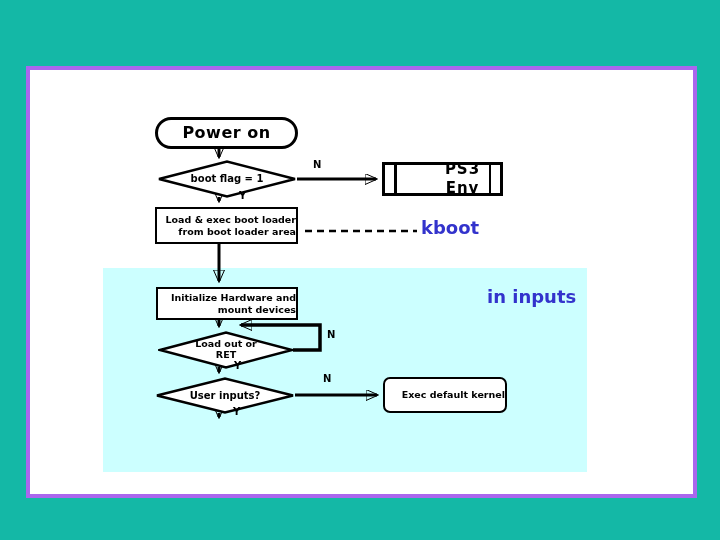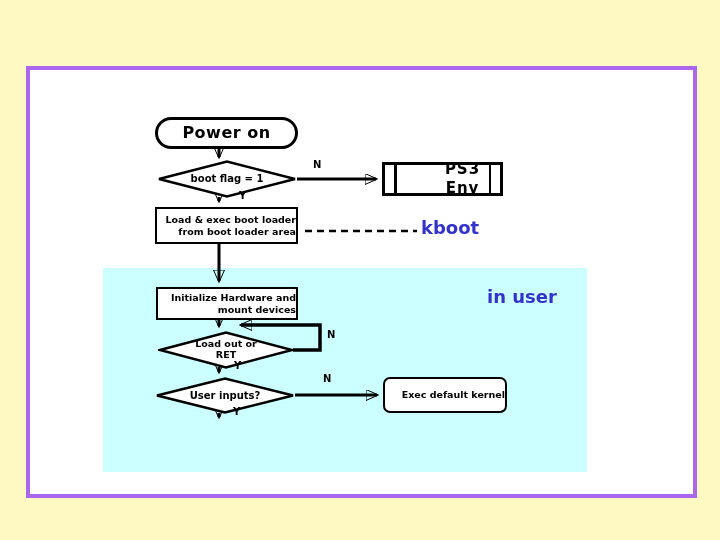--- a/index.html
+++ b/index.html
@@ -1,17 +1,17 @@
 <!DOCTYPE html>
 <html style="--border: #AA66EE; --region-bg: #CCFFFF; --label-blue: #3333CC; --line: #000000;"><head>
 <meta charset="utf-8">
 <style>
   html,body{margin:0;padding:0;background:#fff;}
   .canvas{
-    position:relative;width:720px;height:540px;background:#fef9c3;overflow:hidden;
+    position:relative;width:720px;height:540px;background:#14b8a6;overflow:hidden;
     font-family:"DejaVu Sans","Liberation Sans",sans-serif;color:#000;
   }
   .frame{
     position:absolute;left:26px;top:66px;width:671px;height:432px;
     box-sizing:border-box;border:4px solid var(--border,#AA66EE);background:#fff;
   }
   .region{
     position:absolute;left:103px;top:268px;width:484px;height:204px;
     background:var(--region-bg,#CCFFFF);
   }
@@ -80,21 +80,21 @@
     <span>PS3 Env</span>
   </div>
 
   <div class="node rect-node" style="left:155px;top:207px;width:143px;height:37px;">
     <span class="nowrap">Load &amp; exec boot loader</span>
     <span class="nowrap">from boot loader area</span>
   </div>
 
   <div class="float-label" style="left:421px;top:217px;">kboot</div>
 
-  <div class="float-label" style="left:487px;top:286px;">in user</div>
+  <div class="float-label" style="left:487px;top:286px;">in inputs</div>
 
   <div class="node rect-node" style="left:156px;top:287px;width:142px;height:33px;">
     <span class="nowrap">Initialize Hardware and</span>
     <span class="nowrap">mount devices</span>
   </div>
 
   <div class="diamond" style="left:158px;top:331px;width:136px;height:38px;">
     <svg width="136" height="38">
       <polygon points="2,19 68,1.5 134,19 68,36.5" fill="#fff" stroke="#000" stroke-width="2.5"></polygon>
     </svg>

